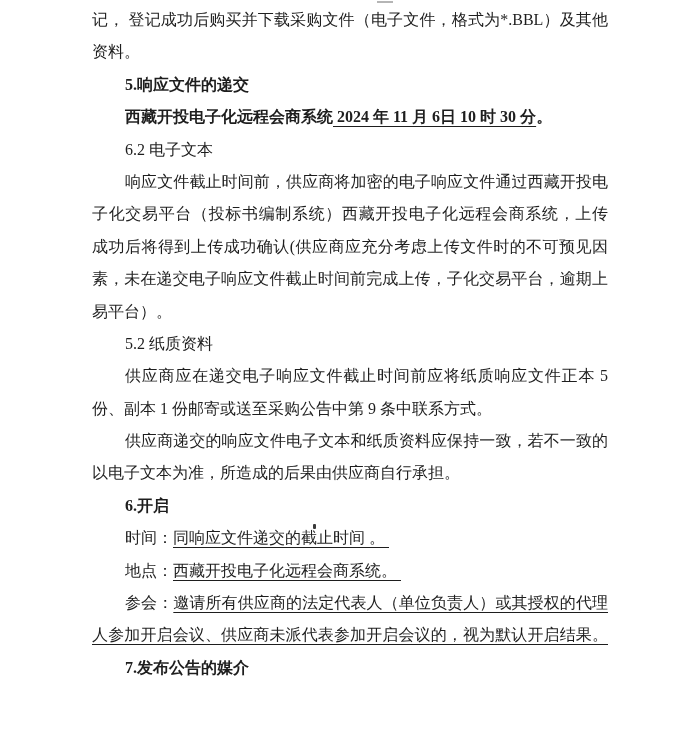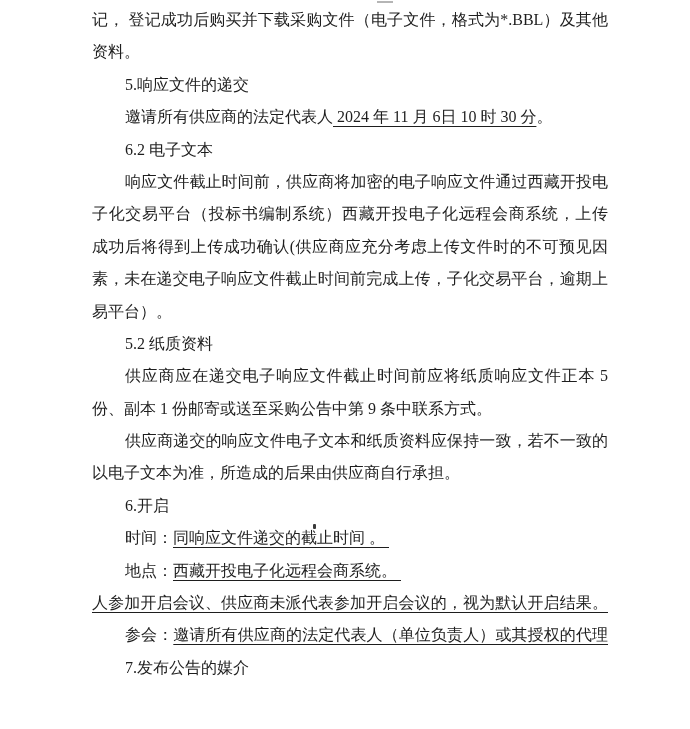--- a/index.html
+++ b/index.html
@@ -16,21 +16,21 @@
     width: 516px;
   }
   .line {
     font-size: 16px;
     line-height: 32.4px;
     height: 32.4px;
     white-space: nowrap;
     letter-spacing: 0;
   }
   .indent { padding-left: 33px; }
-  .bold { font-weight: normal; }
+  .bold { font-weight: bold; }
   .fill {
     text-align: justify;
     text-align-last: justify;
   }
   .u {
     text-decoration: underline;
     text-underline-offset: 4px;
     text-decoration-thickness: 1px;
   }
   .artifact-top {
@@ -54,21 +54,21 @@
 <div class="artifact-dot"></div>
 
 <div class="doc">
 
   <div class="line fill"><span>记，&nbsp;登记成功后购买并下载采购文件（电子文件，格式为*.BBL）及其他</span></div>
 
   <div class="line"><span>资料。</span></div>
 
   <div class="line indent bold"><span>5.响应文件的递交</span></div>
 
-  <div class="line indent bold"><span>邀请所有供应商的法定代表人</span><span class="u">&nbsp;2024 年 11 月 6日 10 时 30 分</span><span>。</span></div>
+  <div class="line indent bold"><span>西藏开投电子化远程会商系统</span><span class="u">&nbsp;2024 年 11 月 6日 10 时 30 分</span><span>。</span></div>
 
   <div class="line indent"><span>6.2 电子文本</span></div>
 
   <div class="line indent fill"><span>响应文件截止时间前，供应商将加密的电子响应文件通过西藏开投电</span></div>
 
   <div class="line fill"><span>子化交易平台（投标书编制系统）西藏开投电子化远程会商系统，上传</span></div>
 
   <div class="line fill"><span>成功后将得到上传成功确认(供应商应充分考虑上传文件时的不可预见因</span></div>
 
   <div class="line fill"><span>素，未在递交电子响应文件截止时间前完成上传，子化交易平台，逾期上</span></div>
@@ -85,19 +85,19 @@
   <div class="line indent fill"><span>供应商递交的响应文件电子文本和纸质资料应保持一致，若不一致的</span></div>
 
   <div class="line"><span>以电子文本为准，所造成的后果由供应商自行承担。</span></div>
 
   <div class="line indent bold"><span>6.开启</span></div>
 
   <div class="line indent"><span>时间：</span><span class="u">同响应文件递交的截止时间&nbsp;。&nbsp;</span></div>
 
   <div class="line indent"><span>地点：</span><span class="u">西藏开投电子化远程会商系统。&nbsp;</span></div>
 
+  <div class="line indent fill"><span>参会：</span><span class="u">邀请所有供应商的法定代表人（单位负责人）或其授权的代理</span></div>
+
   <div class="line fill"><span class="u">人参加开启会议、供应商未派代表参加开启会议的，视为默认开启结果。</span></div>
-
-  <div class="line indent fill"><span>参会：</span><span class="u">邀请所有供应商的法定代表人（单位负责人）或其授权的代理</span></div>
 
   <div class="line indent bold"><span>7.发布公告的媒介</span></div>
 
 </div>
 
 </body></html>

